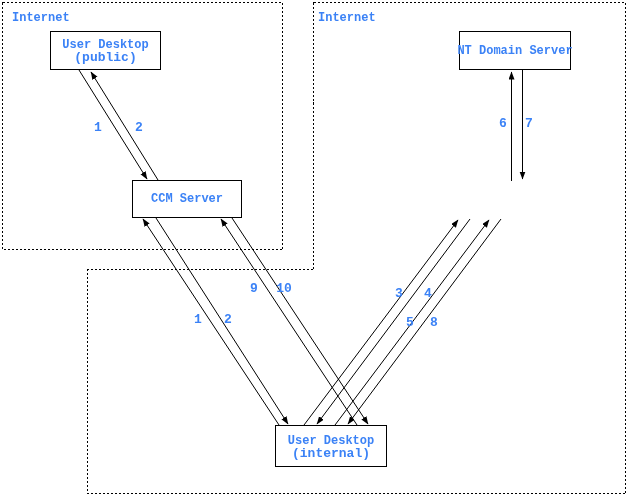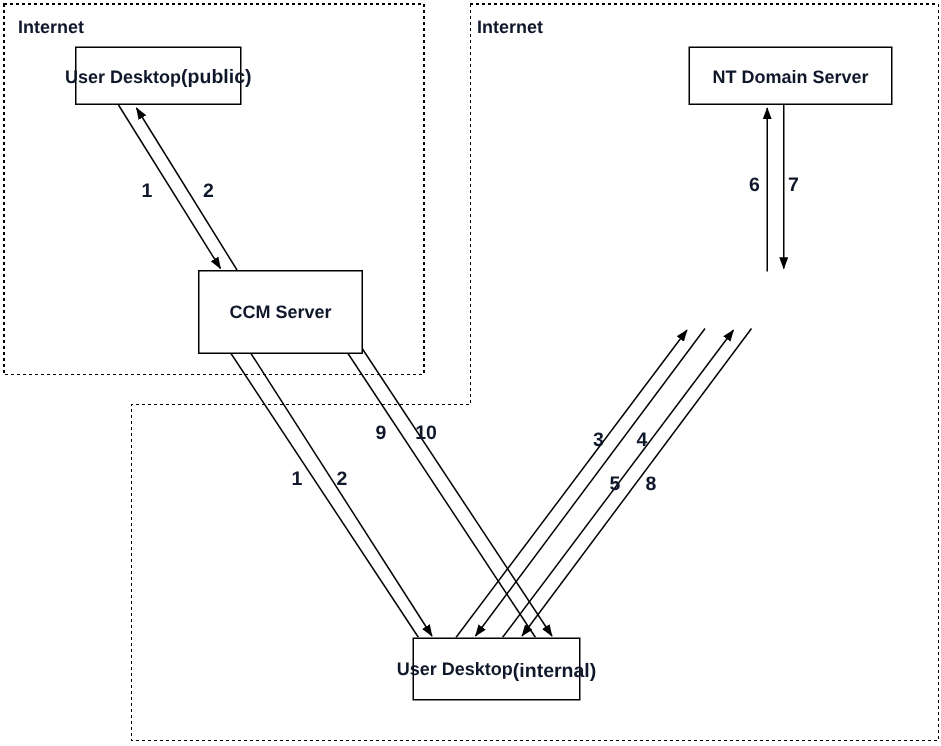--- a/index.html
+++ b/index.html
@@ -1,42 +1,42 @@
 <!DOCTYPE html>
 <html><head>
 <meta charset="utf-8">
 <style>
   html, body { margin: 0; padding: 0; background: #fff; }
   .canvas {
     position: relative;
     width: 627px;
     height: 497px;
     background: #ffffff;
-    font-family: Liberation Sans, sans-serif;
-    color: #0f172a;
+    font-family: Liberation Mono, monospace;
+    color: #3b82f6;
     overflow: hidden;
   }
   svg.layer {
     position: absolute;
     left: 0; top: 0;
     width: 627px; height: 497px;
   }
   .zone-label {
     position: absolute;
     font-size: 12px;
     font-weight: bold;
     letter-spacing: 0px;
     white-space: nowrap;
   }
   .node {
     position: absolute;
     border: 1px solid #000;
     background: #ffffff;
     display: flex;
-    flex-direction: row;
+    flex-direction: column;
     align-items: center;
     justify-content: center;
     box-sizing: border-box;
     text-align: center;
   }
   .node .title {
     font-size: 12px;
     font-weight: bold;
     line-height: 14px;
     white-space: nowrap;
@@ -96,25 +96,25 @@
   </svg>
 
   <div class="zone-label" style="left:12px; top:11px;">Internet</div>
   <div class="zone-label" style="left:318px; top:11px;">Internet</div>
 
   <div class="node" style="left:50px; top:31px; width:111px; height:39px;">
     <div class="title">User Desktop</div>
     <div class="subtitle">(public)</div>
   </div>
 
-  <div class="node" style="left:132px; top:180px; width:110px; height:56px;">
+  <div class="node" style="left:132px; top:180px; width:110px; height:38px;">
     <div class="title">CCM Server</div>
   </div>
 
-  <div class="node" style="left:459px; top:31px; width:136px; height:39px;">
+  <div class="node" style="left:459px; top:31px; width:112px; height:39px;">
     <div class="title">NT Domain Server</div>
   </div>
 
 
   <div class="node" style="left:275px; top:425px; width:112px; height:42px;">
     <div class="title">User Desktop</div>
     <div class="subtitle">(internal)</div>
   </div>
 
   <div class="flow-label" style="left:98px;  top:127px;">1</div>

